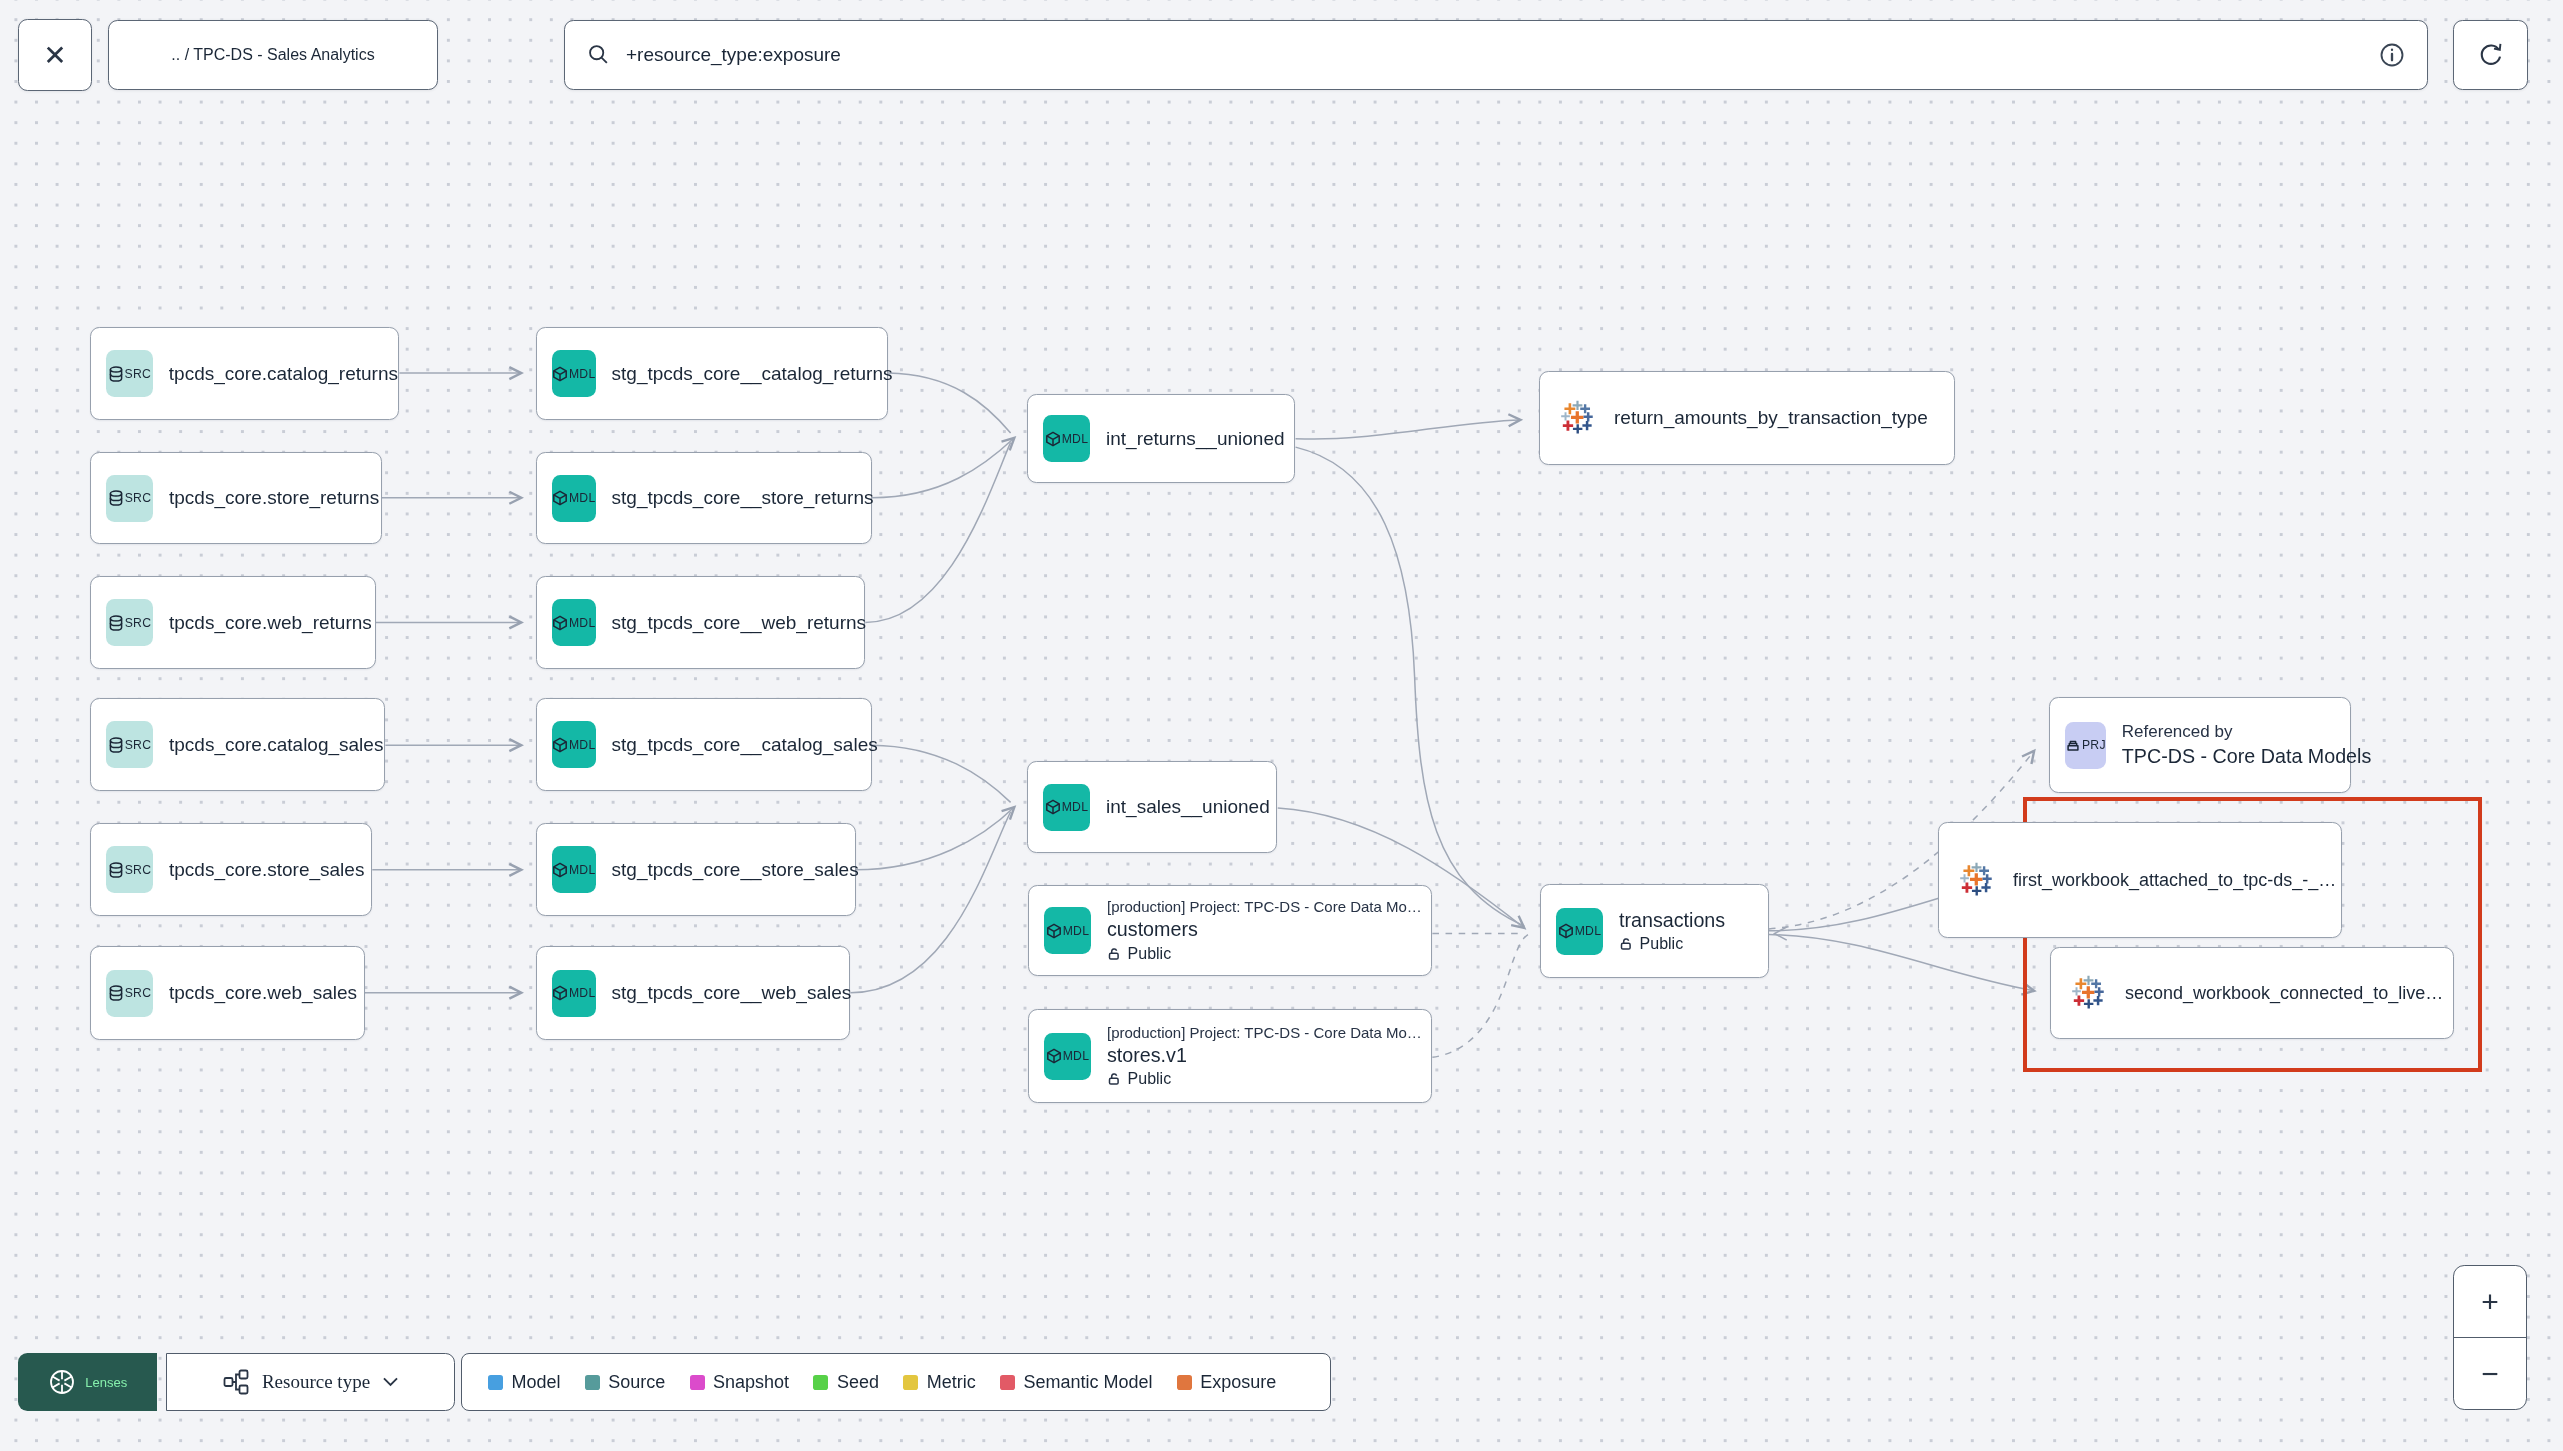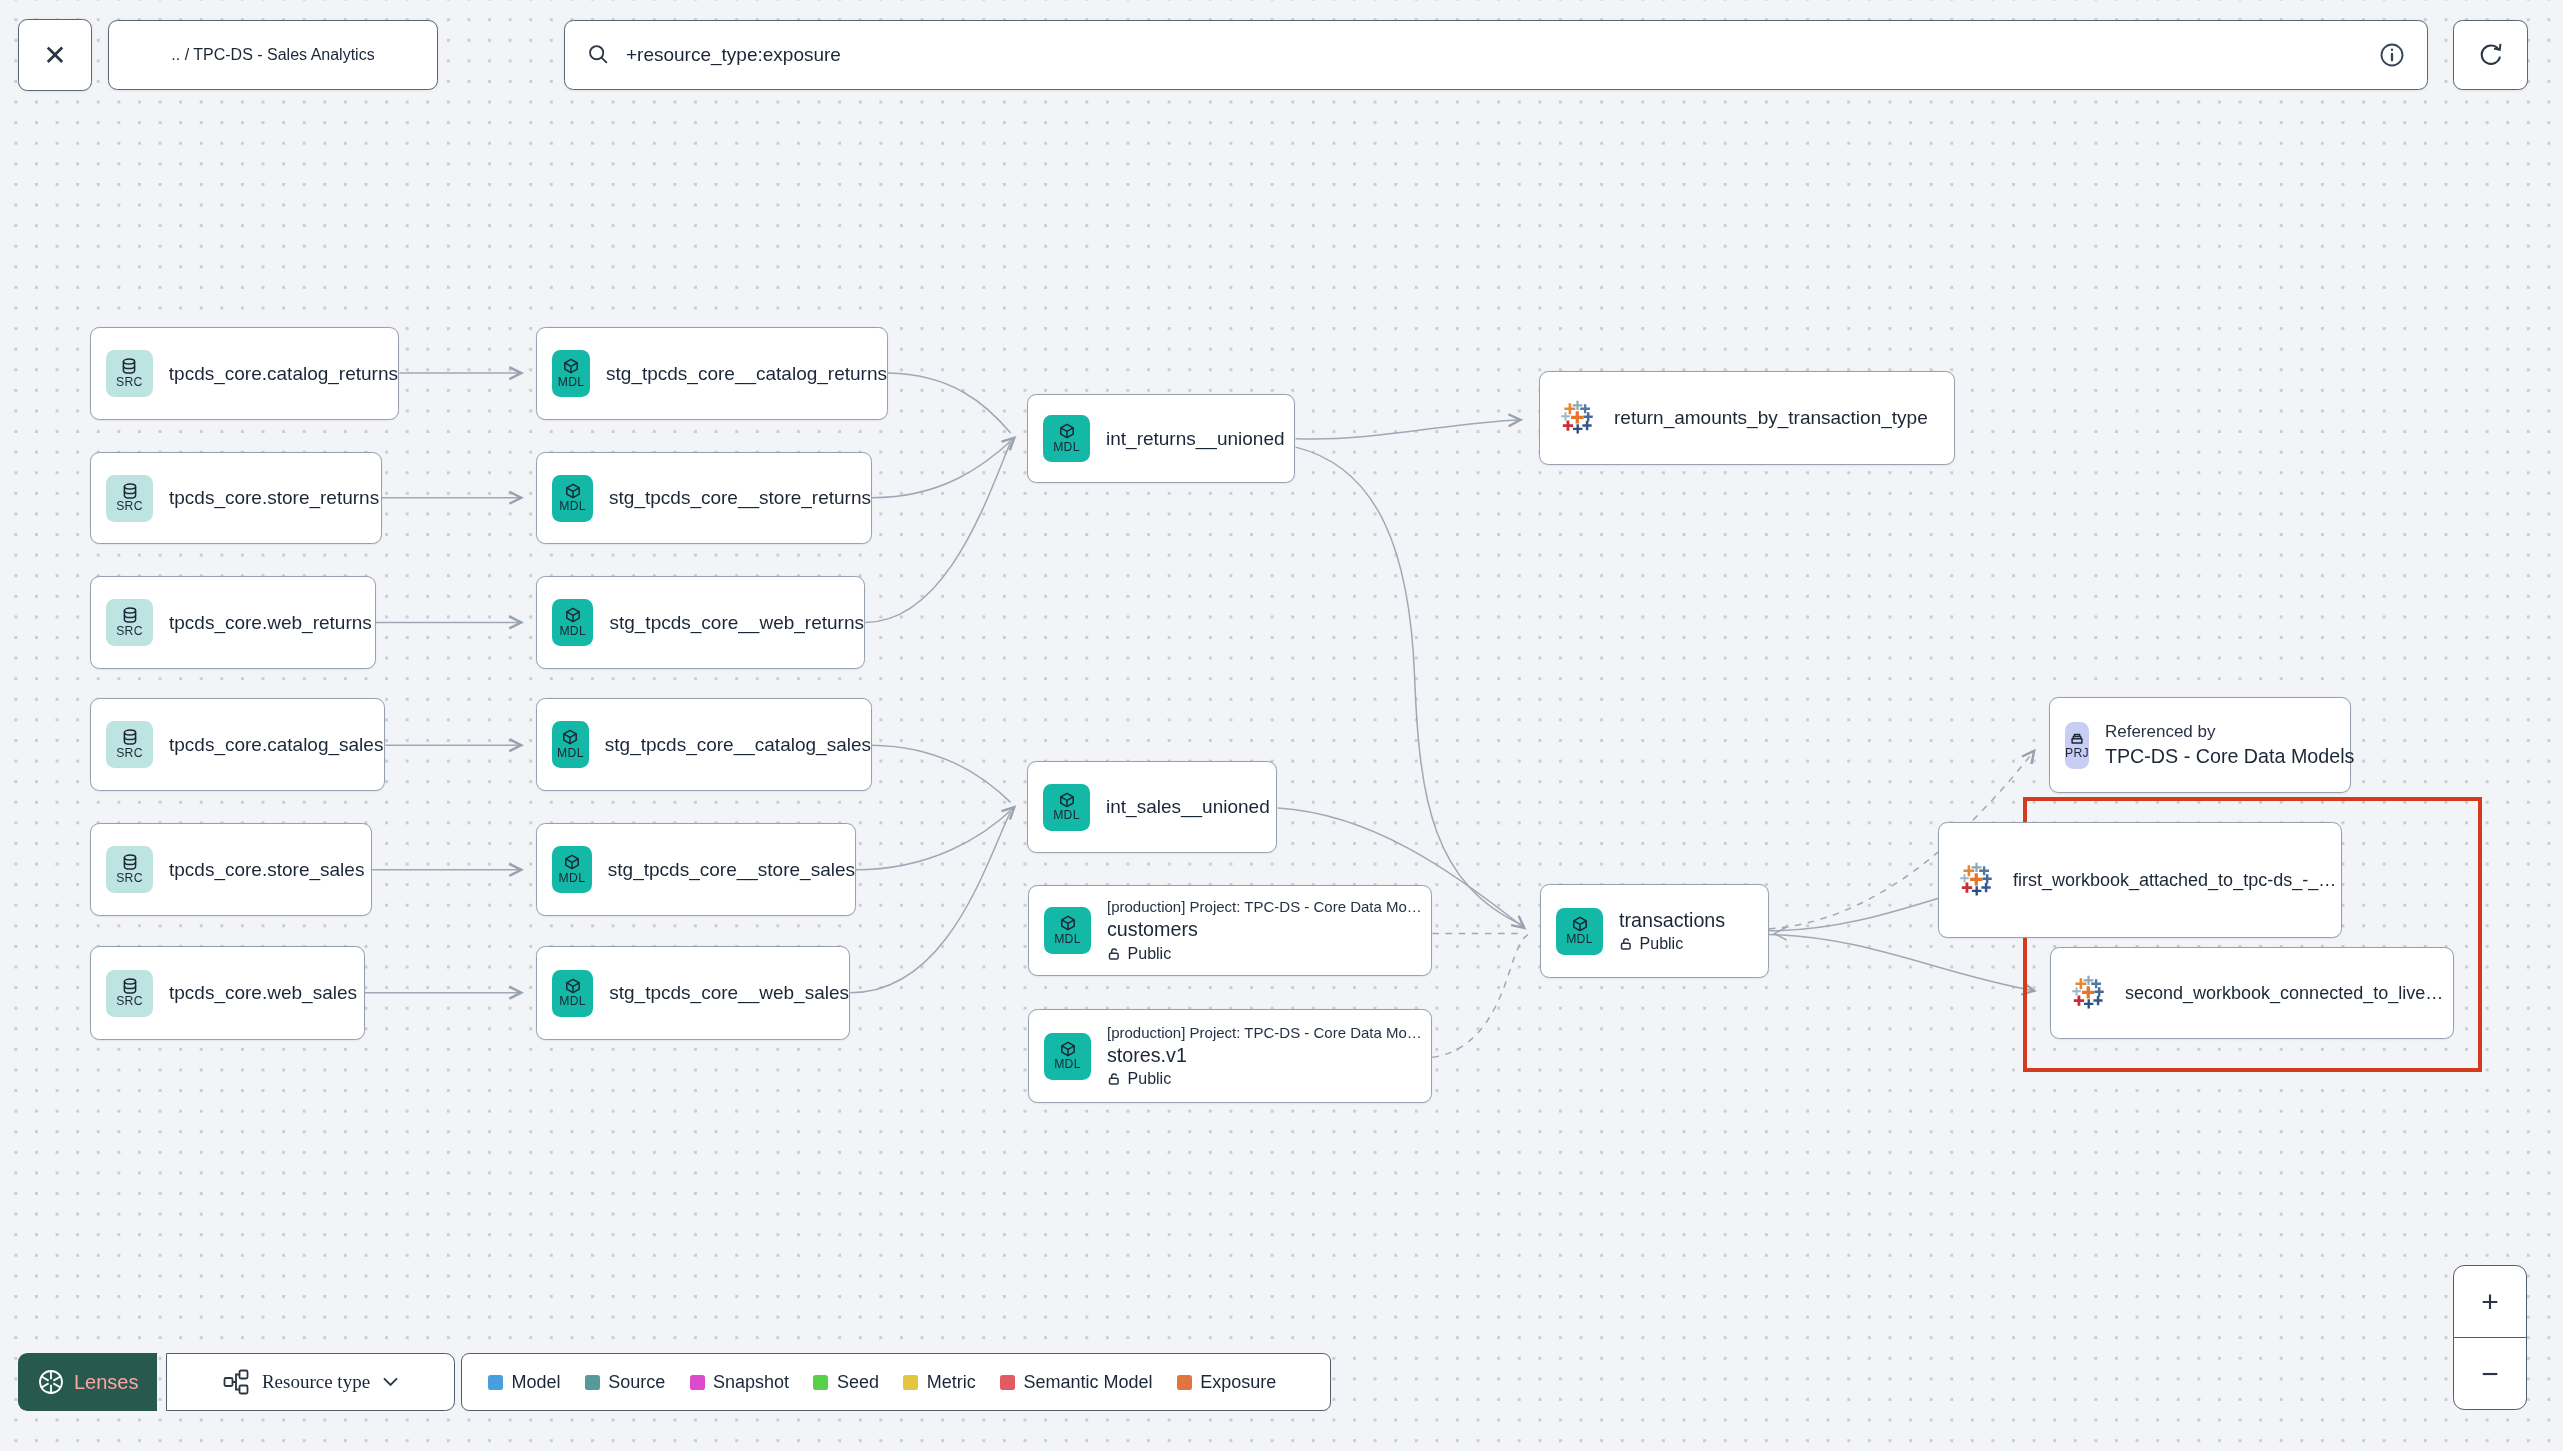--- a/index.html
+++ b/index.html
@@ -20,41 +20,41 @@
   .searchbar{left:564px;top:19.7px;width:1864px;height:70px;justify-content:flex-start;
              padding:0 56px 0 20.6px;}
   .searchbar .q{font-size:19px;margin-left:16px;}
   .info-ico{position:absolute;right:20.6px;top:50%;transform:translateY(-50%);}
   .refresh-btn{left:2453px;top:19.7px;width:75px;height:70px;cursor:pointer;}
 
   
   .node{position:absolute;background:#fff;border:1.6px solid #97a0ad;border-radius:9.4px;
         display:flex;align-items:center;gap:16px;padding-left:15px;box-sizing:border-box;
         box-shadow:0 0.9px 1.9px rgba(20,30,50,.07);z-index:3;}
-  .badge{width:47px;height:47px;border-radius:8.4px;display:flex;flex-direction:column;
+  .badge{width:47px;height:47px;border-radius:8.4px;display:flex;flex-direction:row;
          align-items:center;justify-content:center;gap:0.9px;color:#1b2737;}
   .badge span{font-size:12.2px;letter-spacing:0.3px;}
   .b-src{background:#BDE4E1}.b-mdl{background:#14b8a6}.b-prj{background:#C8CDF3}
   .nlabel{font-size:19px;white-space:nowrap;}
   .ncol{display:flex;flex-direction:column;gap:2.8px;}
   .nproj{font-size:15px;color:#273245;white-space:nowrap;}
   .nname{font-size:19.7px;white-space:nowrap;}
   .nsub{font-size:17px;color:#273245;}
   .access{display:flex;align-items:center;gap:6.6px;font-size:16px;margin-top:0.9px;}
   .expo{gap:18px;padding-left:19px;}
 
   .redbox{position:absolute;left:2023px;top:797px;width:459px;height:275px;
           border:4.7px solid #d23b1c;box-sizing:border-box;z-index:2;}
 
   #edges{position:absolute;left:0;top:0;z-index:1;pointer-events:none;}
 
   
   .lenses-btn{position:absolute;left:18px;top:1353px;width:139px;height:58px;background:#27594F;
               border-radius:9.4px 0 0 9.4px;display:flex;align-items:center;justify-content:center;
-              gap:9.4px;color:#fca5a5;font-size:20px;cursor:pointer;z-index:4;}
+              gap:9.4px;color:#86efac;font-size:13px;cursor:pointer;z-index:4;}
   .restype-btn{position:absolute;left:166px;top:1353px;width:289px;height:58px;background:#fff;
                border:1.9px solid #515c6b;border-radius:0 9.4px 9.4px 0;box-sizing:border-box;
                display:flex;align-items:center;justify-content:center;gap:12.2px;font-size:19px;
                cursor:pointer;z-index:4;font-family:Liberation Serif, serif;}
   .legend{position:absolute;left:461px;top:1353px;width:870px;height:58px;background:#fff;
           border:1.9px solid #515c6b;border-radius:8px;box-sizing:border-box;display:flex;
           align-items:center;gap:24.4px;padding:0 26px;z-index:4;}
   .litem{display:flex;align-items:center;gap:8.4px;font-size:18px;}
   .sw{width:15px;height:15px;border-radius:2.8px;background:#999;}
   .zoomctl{position:absolute;left:2453px;top:1265px;width:74px;height:145px;background:#fff;

